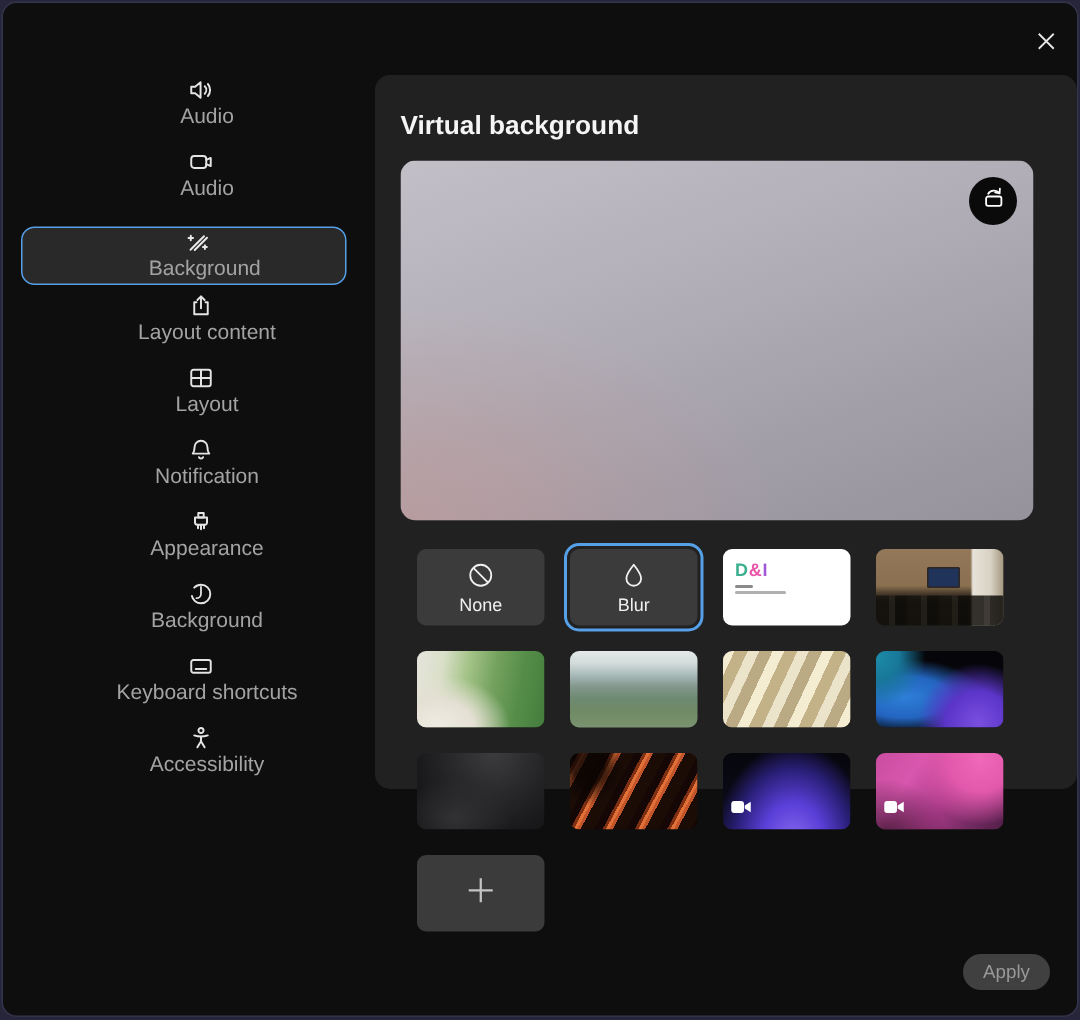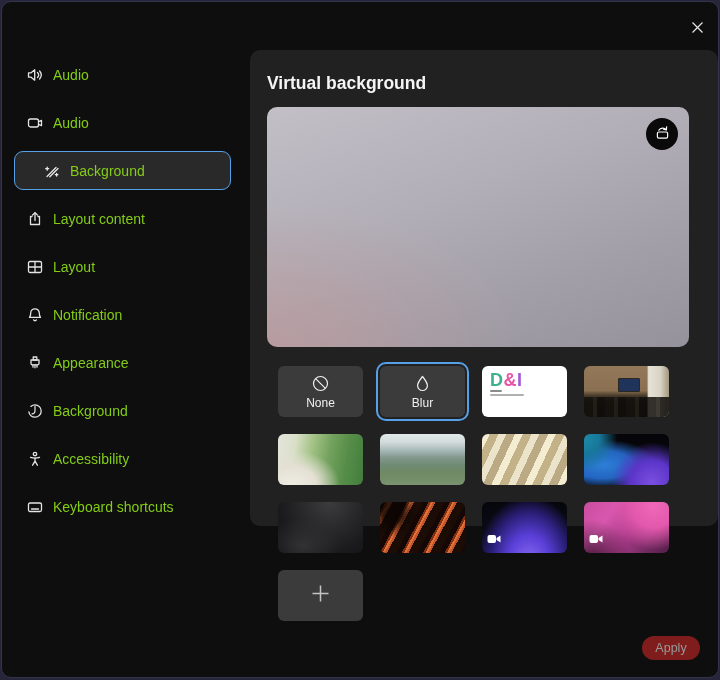--- a/index.html
+++ b/index.html
@@ -23,21 +23,21 @@
   .close-btn{
     position:absolute;right:10px;top:14px;width:22px;height:22px;
     display:flex;align-items:center;justify-content:center;cursor:pointer;
   }
   .close-btn svg{display:block;}
   
   .sidebar{position:absolute;top:49px;left:0;width:248px;}
   .nav-item{
     height:48px;display:flex;align-items:center;
     padding-left:24px;box-sizing:border-box;cursor:pointer;
-    color:#84cc16;font-size:14px;
+    color:#a3a3a3;font-size:14px;flex-direction:column;
   }
   .nav-item .nicon{width:18px;height:18px;margin-right:9px;flex:0 0 18px;display:flex;align-items:center;justify-content:center;}
   .nav-item.selected{
     height:39px;margin:4px 19px 5px 12px;padding-left:28px;
     border:1.5px solid #56a0e8;border-radius:9px;background:#292929;
   }
   .nicon svg{display:block;}
   
   .panel{
     position:absolute;left:248px;top:48px;width:468px;height:476px;
@@ -69,21 +69,21 @@
   }
   .tile.plain{
     background:#3b3b3b;display:flex;flex-direction:column;align-items:center;justify-content:center;
     color:#f0f0f0;font-size:12px;
   }
   .tile.plain .t-label{margin-top:1px;line-height:13px;}
   .tile.selected{outline:2px solid #56a0e8;outline-offset:2.5px;}
   .tile .badge{position:absolute;left:5px;bottom:5px;}
   
   .t-dni{background:#ffffff;padding:7px 0 0 8px;}
-  .dni-logo{font-size:18px;font-weight:bold;line-height:14px;letter-spacing:.5px;}
+  .dni-logo{font-size:12px;font-weight:bold;line-height:14px;letter-spacing:.5px;}
   .dni-logo .c1{color:#3db08f;} .dni-logo .c2{color:#e855a8;} .dni-logo .c3{color:#a159d8;}
   .dni-cap1,.dni-cap2{height:2px;background:#9a9a9a;margin-top:3px;border-radius:1px;}
   .dni-cap1{width:12px;background:#8a8a8a;}
   .dni-cap2{width:34px;background:#b0b0b0;margin-top:2px;}
   
   .t-office{
     background:
       linear-gradient(90deg, rgba(0,0,0,0) 74%, #e7e3d8 76%, #d8d2c4 90%, #a3977f 100%),
       linear-gradient(180deg,#93795a 0%,#8a7050 48%,#4a3c2c 58%,#191511 70%,#12100d 100%);
   }
@@ -137,21 +137,21 @@
       radial-gradient(circle at 8% 115%, #471838 0%, rgba(71,24,56,0) 42%),
       radial-gradient(circle at 82% 8%, #f068b8 0%, #e258ac 26%, rgba(226,88,172,0) 52%),
       linear-gradient(125deg,#c94da0 0%,#d857ae 28%,#a83a88 55%,#722a60 80%,#521e48 100%);
   }
   .t-add{
     background:#3b3b3b;display:flex;align-items:center;justify-content:center;
   }
   
   .apply-btn{
     position:absolute;right:18px;top:586px;min-width:58px;height:24px;
-    border-radius:12px;background:#7f1d1d;border:none;
+    border-radius:12px;background:#404040;border:none;
     color:#999999;font-size:12.5px;font-family:"Liberation Sans",sans-serif;
     display:flex;align-items:center;justify-content:center;padding:0 13px;box-sizing:border-box;
     cursor:default;
   }
 </style>
 </head>
 <body>
 
 <div class="window">
 
@@ -247,36 +247,36 @@
           <circle cx="9" cy="9" r="6.2" stroke-dasharray="26 6" stroke-dashoffset="8"></circle>
           <path d="M9 9 L9 4.2 M9 9 a3 3 0 0 1 -3 2.8" stroke-width="1.2"></path>
         </svg>
       </span>
       <span>Background</span>
     </div>
 
     <div class="nav-item">
       <span class="nicon">
         <svg width="18" height="18" viewBox="0 0 18 18" fill="none" stroke="#e4e4e4" stroke-width="1.3" stroke-linejoin="round" stroke-linecap="round">
+          <rect x="2.5" y="5" width="13" height="8.5" rx="1.5"></rect>
+          <path d="M5.5 11 h7"></path>
+        </svg>
+      </span>
+      <span>Keyboard shortcuts</span>
+    </div>
+
+    <div class="nav-item">
+      <span class="nicon">
+        <svg width="18" height="18" viewBox="0 0 18 18" fill="none" stroke="#e4e4e4" stroke-width="1.3" stroke-linejoin="round" stroke-linecap="round">
           <circle cx="9" cy="4" r="1.7"></circle>
           <path d="M4.5 7.3 c3 1 6 1 9 0"></path>
           <path d="M9 8.2 v3 l-2.4 4 M9 11.2 l2.4 4"></path>
         </svg>
       </span>
       <span>Accessibility</span>
-    </div>
-
-    <div class="nav-item">
-      <span class="nicon">
-        <svg width="18" height="18" viewBox="0 0 18 18" fill="none" stroke="#e4e4e4" stroke-width="1.3" stroke-linejoin="round" stroke-linecap="round">
-          <rect x="2.5" y="5" width="13" height="8.5" rx="1.5"></rect>
-          <path d="M5.5 11 h7"></path>
-        </svg>
-      </span>
-      <span>Keyboard shortcuts</span>
     </div>
   </div>
 
   <div class="panel">
     <div class="panel-heading">Virtual background</div>
 
     <div class="preview">
       <div class="flip-btn">
         <span>
           <svg width="17" height="17" viewBox="0 0 17 17" fill="none" stroke="#ffffff" stroke-width="1.2" stroke-linejoin="round" stroke-linecap="round">

